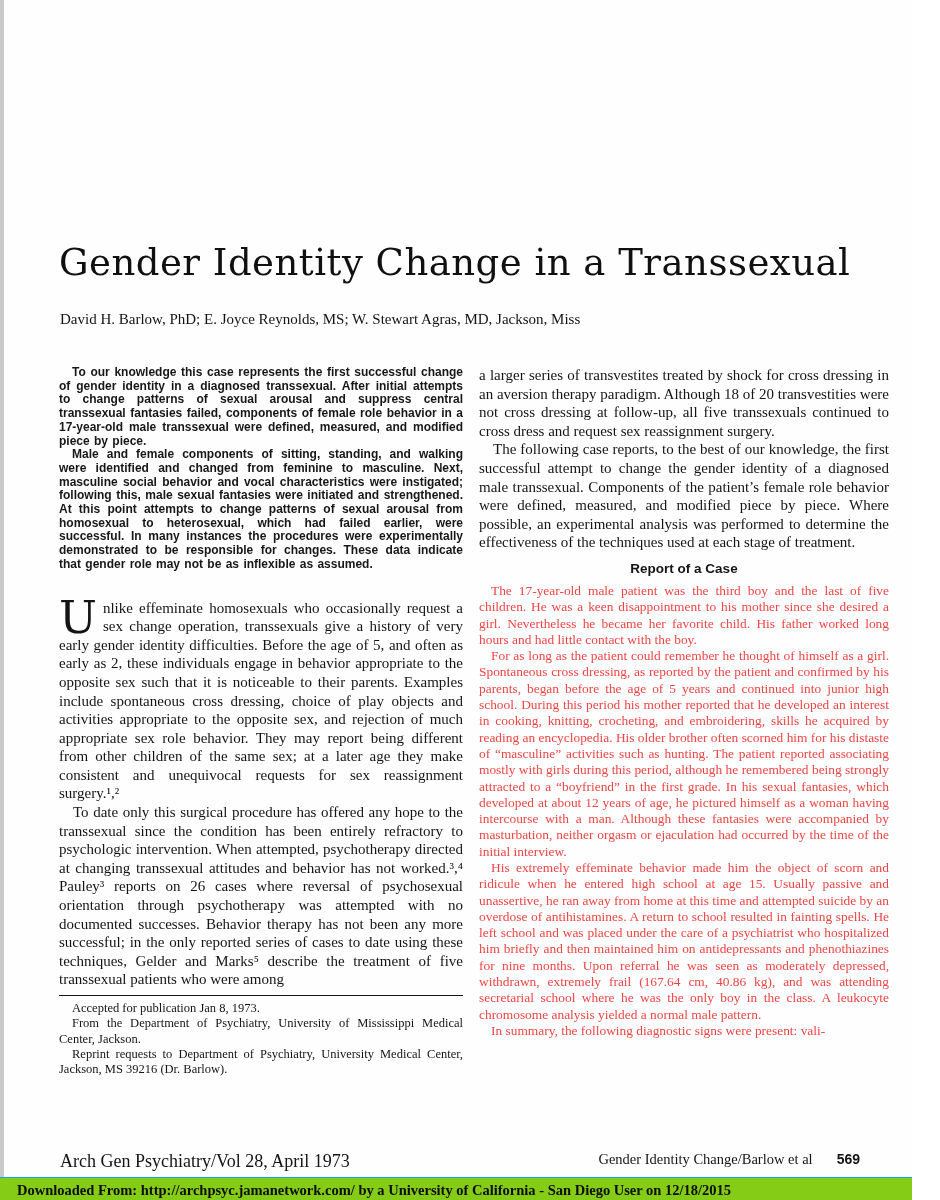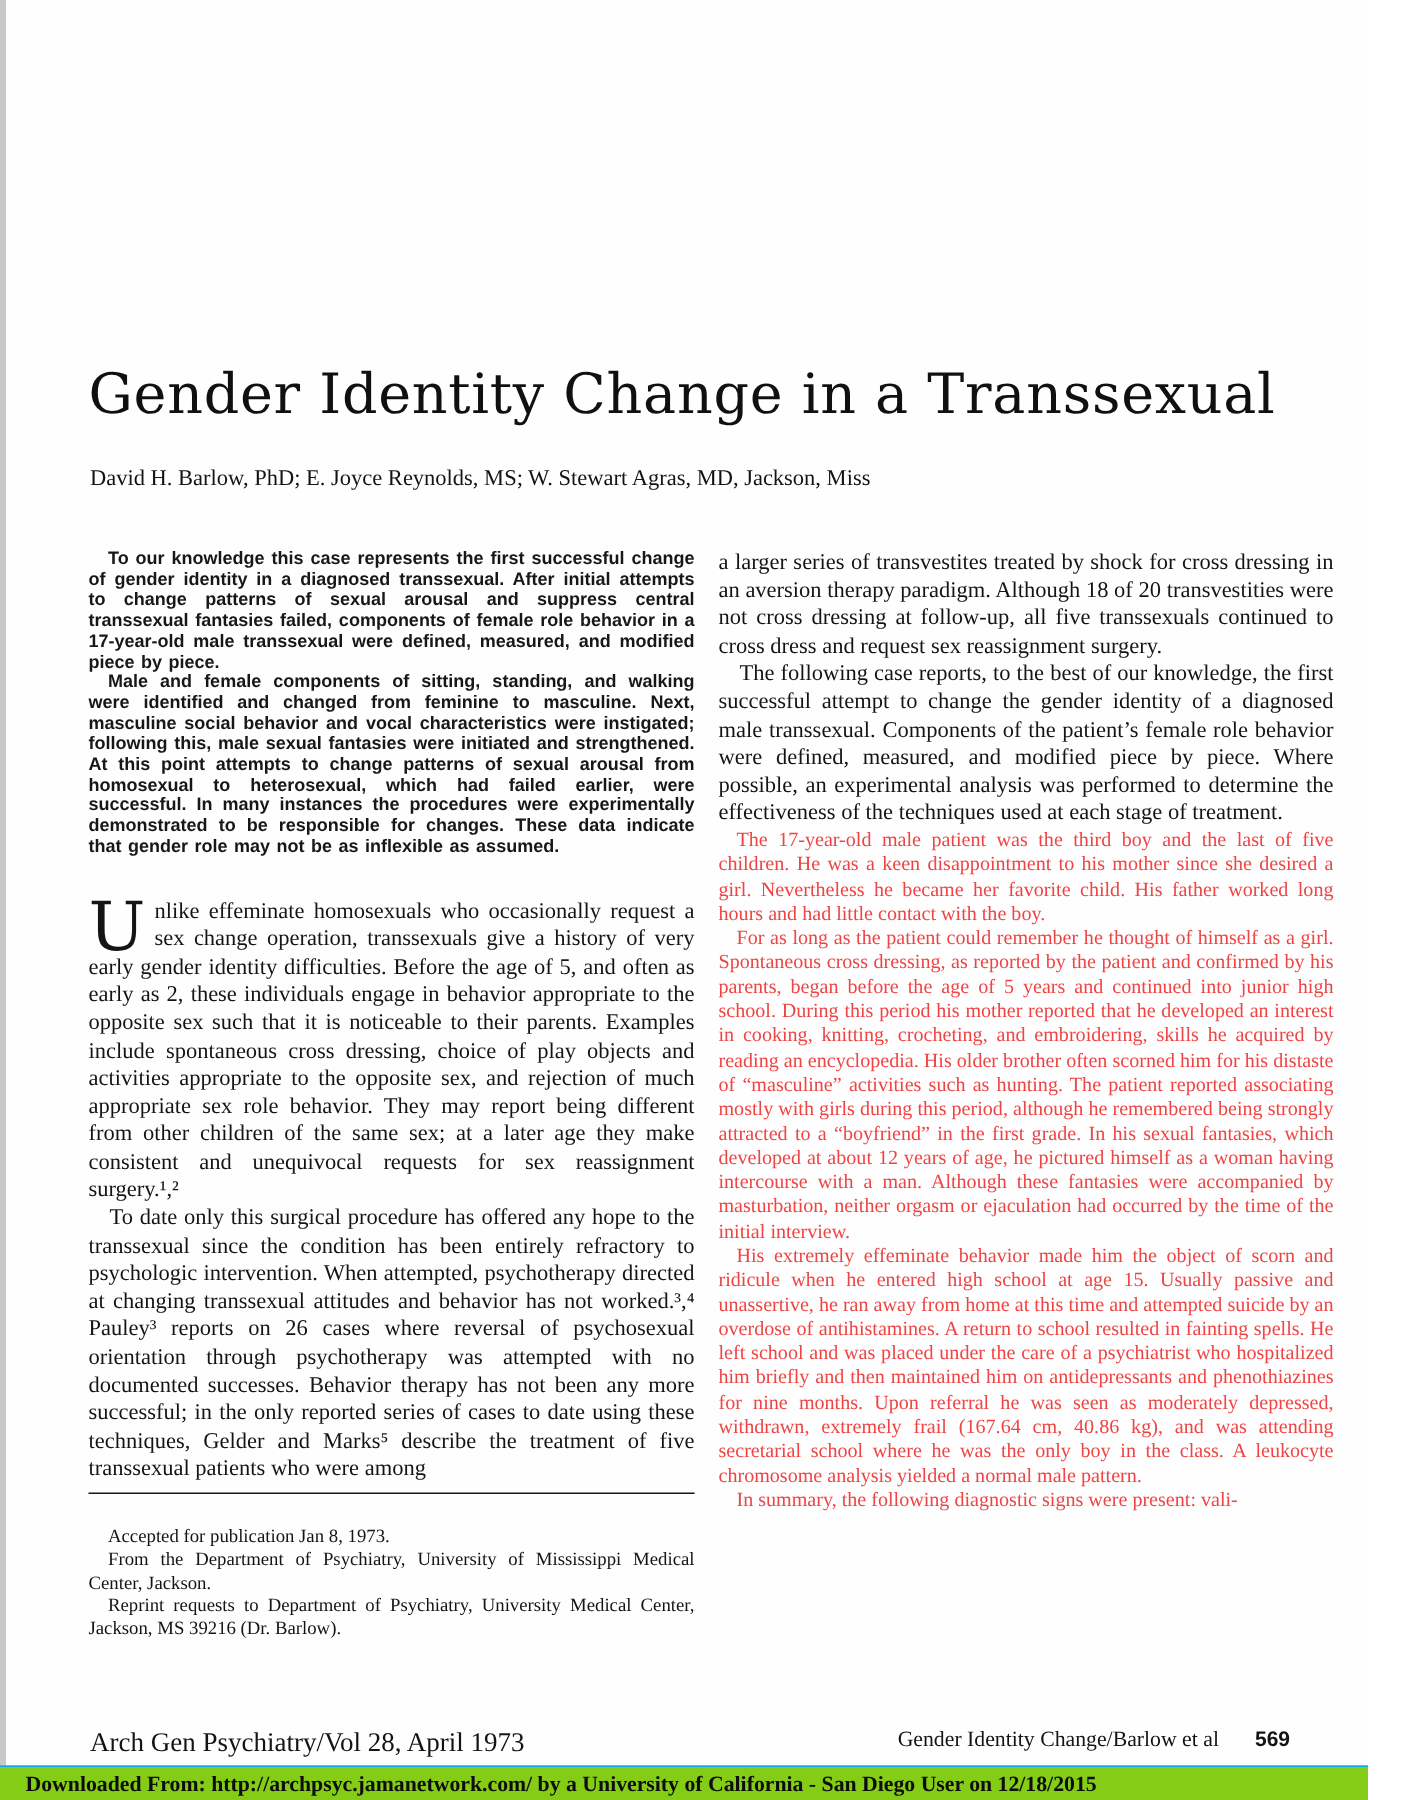--- a/index.html
+++ b/index.html
@@ -34,21 +34,21 @@
   .intro { margin-top:27px; }
   .intro p, .col-right .lead p {
     margin:0; font-size:15px; line-height:18.6px; text-align:justify; color:#141414;
   }
   .p-indent { text-indent:14px; }
   .dropcap {
     float:left; font-family:"DejaVu Serif", serif; font-size:45px;
     line-height:33px; padding:2px 6px 0 0; font-weight:500;
   }
 
-  .footnote { margin-top:6px; border-top:1.5px solid #161616; padding-top:21px; }
+  .footnote { margin-top:6px; border-top:1.5px solid #161616; padding-top:5px; }
   .footnote p {
     margin:0; font-size:12.5px; line-height:15.3px; text-align:justify; text-indent:13px;
   }
 
   .section-heading {
     margin:9px 0 7px 0; text-align:center;
     font-family:"Liberation Sans", sans-serif; font-weight:bold; font-size:13.5px;
   }
   .case p {
     margin:0; font-size:13.4px; line-height:16.3px; text-align:justify; text-indent:12px;
@@ -103,20 +103,21 @@
         <p>Reprint requests to Department of Psychiatry, University Medical Center, Jackson, MS 39216 (Dr. Barlow).</p>
       </div>
     </div>
 
     <div class="col-right">
       <div class="lead">
         <p>a larger series of transvestites treated by shock for cross dressing in an aversion therapy paradigm. Although 18 of 20 transvestities were not cross dressing at follow-up, all five transsexuals continued to cross dress and request sex reassignment surgery.</p>
         <p class="p-indent">The following case reports, to the best of our knowledge, the first successful attempt to change the gender identity of a diagnosed male transsexual. Components of the patient’s female role behavior were defined, measured, and modified piece by piece. Where possible, an experimental analysis was performed to determine the effectiveness of the techniques used at each stage of treatment.</p>
       </div>
 
+      <div class="section-heading">Report of a Case</div>
 
       <div class="case">
         <p>The 17-year-old male patient was the third boy and the last of five children. He was a keen disappointment to his mother since she desired a girl. Nevertheless he became her favorite child. His father worked long hours and had little contact with the boy.</p>
         <p class="p-indent">For as long as the patient could remember he thought of himself as a girl. Spontaneous cross dressing, as reported by the patient and confirmed by his parents, began before the age of 5 years and continued into junior high school. During this period his mother reported that he developed an interest in cooking, knitting, crocheting, and embroidering, skills he acquired by reading an encyclopedia. His older brother often scorned him for his distaste of “masculine” activities such as hunting. The patient reported associating mostly with girls during this period, although he remembered being strongly attracted to a “boyfriend” in the first grade. In his sexual fantasies, which developed at about 12 years of age, he pictured himself as a woman having intercourse with a man. Although these fantasies were accompanied by masturbation, neither orgasm or ejaculation had occurred by the time of the initial interview.</p>
         <p class="p-indent">His extremely effeminate behavior made him the object of scorn and ridicule when he entered high school at age 15. Usually passive and unassertive, he ran away from home at this time and attempted suicide by an overdose of antihistamines. A return to school resulted in fainting spells. He left school and was placed under the care of a psychiatrist who hospitalized him briefly and then maintained him on antidepressants and phenothiazines for nine months. Upon referral he was seen as moderately depressed, withdrawn, extremely frail (167.64 cm, 40.86 kg), and was attending secretarial school where he was the only boy in the class. A leukocyte chromosome analysis yielded a normal male pattern.</p>
         <p class="p-indent">In summary, the following diagnostic signs were present: vali-</p>
       </div>
     </div>
 
   </div>

